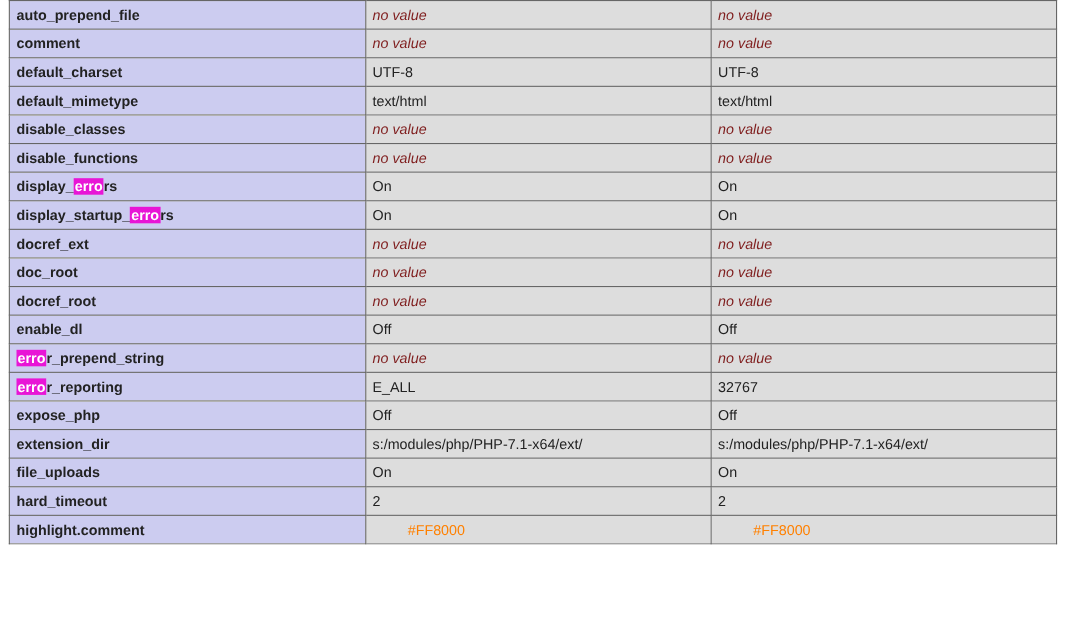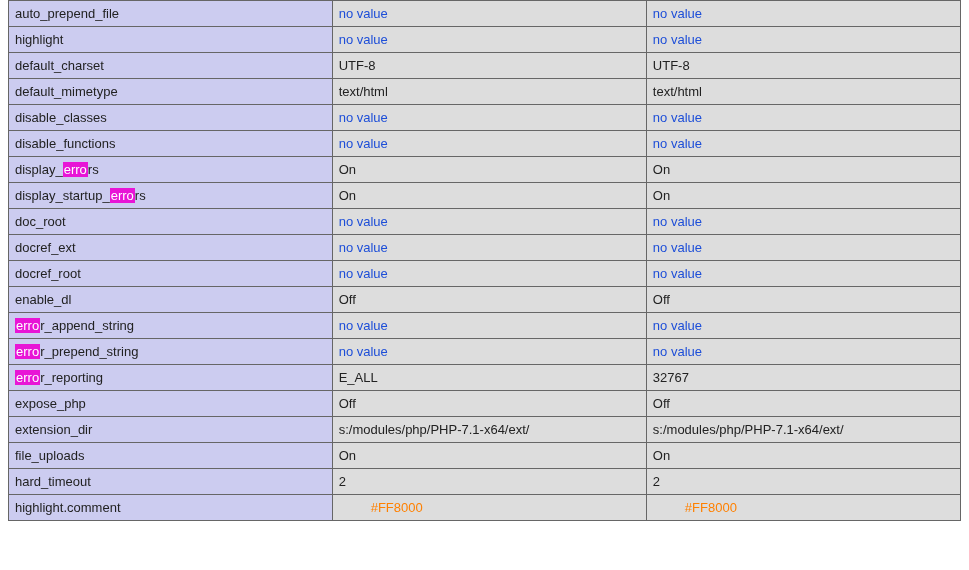--- a/index.html
+++ b/index.html
@@ -18,30 +18,31 @@
   }
   td {
     border: 1px solid #666;
     padding: 5px 6px;
     vertical-align: middle;
     overflow: hidden;
     white-space: nowrap;
   }
   td.dir-col {
     background: #ccccf0;
-    font-weight: normal;
+    font-weight: bold;
     width: 34%;
     color: #222;
   }
   td.val-col {
     background: #ddd;
     width: 33%;
   }
   .no-value {
-    color: #1d4ed8;
+    font-style: italic;
+    color: #7f1d1d;
   }
   .hl {
     background: #e815d6;
     color: #fff;
     padding: 0 1px;
   }
   .color-swatch {
     color: #FF8000;
     margin-left: 32px;
   }
@@ -50,21 +51,21 @@
 <body>
 
 <table>
   <tbody id="rows-body">
       <tr>
         <td class="dir-col">auto_prepend_file</td>
         <td class="val-col"><span class="no-value">no value</span></td>
         <td class="val-col"><span class="no-value">no value</span></td>
       </tr>
       <tr>
-        <td class="dir-col">highlight</td>
+        <td class="dir-col">comment</td>
         <td class="val-col"><span class="no-value">no value</span></td>
         <td class="val-col"><span class="no-value">no value</span></td>
       </tr>
       <tr>
         <td class="dir-col">default_charset</td>
         <td class="val-col">UTF-8</td>
         <td class="val-col">UTF-8</td>
       </tr>
       <tr>
         <td class="dir-col">default_mimetype</td>
@@ -85,43 +86,38 @@
         <td class="dir-col">display_<span class="hl">erro</span>rs</td>
         <td class="val-col">On</td>
         <td class="val-col">On</td>
       </tr>
       <tr>
         <td class="dir-col">display_startup_<span class="hl">erro</span>rs</td>
         <td class="val-col">On</td>
         <td class="val-col">On</td>
       </tr>
       <tr>
-        <td class="dir-col">doc_root</td>
+        <td class="dir-col">docref_ext</td>
         <td class="val-col"><span class="no-value">no value</span></td>
         <td class="val-col"><span class="no-value">no value</span></td>
       </tr>
       <tr>
-        <td class="dir-col">docref_ext</td>
+        <td class="dir-col">doc_root</td>
         <td class="val-col"><span class="no-value">no value</span></td>
         <td class="val-col"><span class="no-value">no value</span></td>
       </tr>
       <tr>
         <td class="dir-col">docref_root</td>
         <td class="val-col"><span class="no-value">no value</span></td>
         <td class="val-col"><span class="no-value">no value</span></td>
       </tr>
       <tr>
         <td class="dir-col">enable_dl</td>
         <td class="val-col">Off</td>
         <td class="val-col">Off</td>
-      </tr>
-      <tr>
-        <td class="dir-col"><span class="hl">erro</span>r_append_string</td>
-        <td class="val-col"><span class="no-value">no value</span></td>
-        <td class="val-col"><span class="no-value">no value</span></td>
       </tr>
       <tr>
         <td class="dir-col"><span class="hl">erro</span>r_prepend_string</td>
         <td class="val-col"><span class="no-value">no value</span></td>
         <td class="val-col"><span class="no-value">no value</span></td>
       </tr>
       <tr>
         <td class="dir-col"><span class="hl">erro</span>r_reporting</td>
         <td class="val-col">E_ALL</td>
         <td class="val-col">32767</td>

